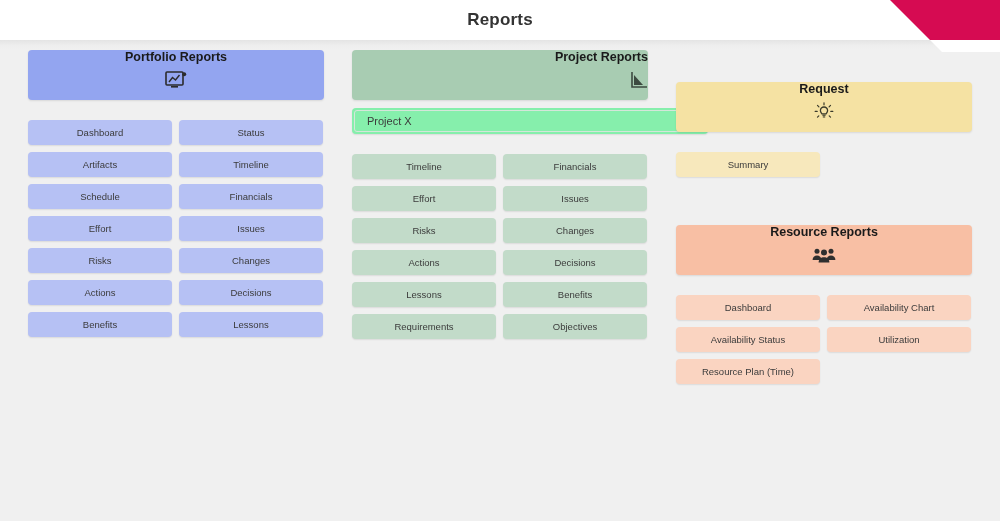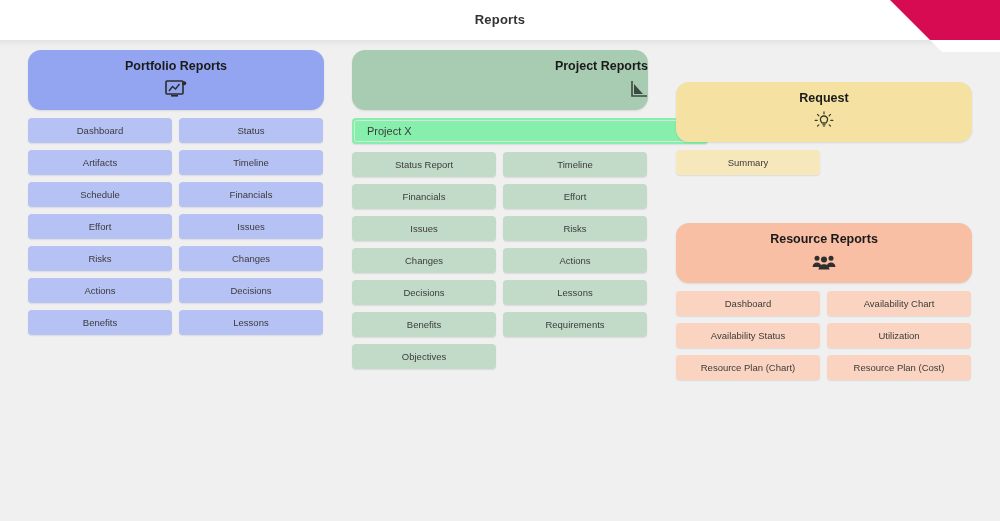--- a/index.html
+++ b/index.html
@@ -14,21 +14,21 @@
   
   #app-header{
     position:absolute;left:0;top:0;width:1000px;height:40px;
     background:#ffffff;
     overflow:hidden;
     z-index:5;
   }
   #page-title{
     position:absolute;left:0;top:0;width:1000px;height:40px;
     line-height:40px;text-align:center;
-    font-size:13px;font-weight:bold;color:#333333;
+    font-size:17px;font-weight:bold;color:#333333;
     letter-spacing:0.2px;
   }
   #header-accent{
     position:absolute;right:0;top:0;width:140px;height:40px;
     z-index:2;
   }
   #header-shadow{
     position:absolute;left:0;top:40px;width:1000px;height:10px;
     background:linear-gradient(to bottom,#e4e4e4 0%,#eeeeee 55%,#f0f0f0 100%);
     z-index:4;
@@ -46,39 +46,38 @@
   #col-portfolio{left:28px;}
   #col-project{left:352px;}
   #col-right{left:676px;}
 
   .panel{position:relative;width:296px;}
 
   .panel-header{
     position:relative;
     width:296px;
     box-sizing:border-box;
-    border-radius:13px;
-    padding-top:9px;
-    height:60px;
+    border-radius:4px;
+    height:50px;
     text-align:center;
     box-shadow:0 1px 2px rgba(0,0,0,0.10);
   }
   .panel-header-title{
     font-size:12.5px;font-weight:bold;color:#1a1a1a;
     line-height:15px;
   }
   .panel-icon{
     margin-top:4px;
     height:20px;
     line-height:20px;
   }
   .panel-icon svg{vertical-align:middle;}
 
   .btn-grid{
-    margin-top:8px;
+    margin-top:20px;
     display:flex;
     flex-wrap:wrap;
     width:296px;
     column-gap:8px;
     row-gap:7px;
     gap:7px;
   }
   .btn{
     box-sizing:border-box;
     width:144px;
@@ -198,21 +197,20 @@
       <div id="project-select">
         <div id="project-select-inner">
           <div id="project-select-value">Project X</div>
           <svg width="14" height="9" viewBox="0 0 14 9">
             <polyline points="1,1.5 7,7.5 13,1.5" fill="none" stroke="#4a5a50" stroke-width="1.4"></polyline>
           </svg>
         </div>
       </div>
 
       <div class="btn-grid">
-        <div class="btn btn-project">Status Report</div>
         <div class="btn btn-project">Timeline</div>
         <div class="btn btn-project">Financials</div>
         <div class="btn btn-project">Effort</div>
         <div class="btn btn-project">Issues</div>
         <div class="btn btn-project">Risks</div>
         <div class="btn btn-project">Changes</div>
         <div class="btn btn-project">Actions</div>
         <div class="btn btn-project">Decisions</div>
         <div class="btn btn-project">Lessons</div>
         <div class="btn btn-project">Benefits</div>
@@ -261,19 +259,18 @@
             <circle cx="12" cy="6.4" r="3" fill="#2f2f2f"></circle>
             <path d="M6.6,16.6 c0,-3.5 2.4,-5.4 5.4,-5.4 c3,0 5.4,1.9 5.4,5.4 Z" fill="#2f2f2f"></path>
           </svg>
         </div>
       </div>
       <div class="btn-grid">
         <div class="btn btn-resource">Dashboard</div>
         <div class="btn btn-resource">Availability Chart</div>
         <div class="btn btn-resource">Availability Status</div>
         <div class="btn btn-resource">Utilization</div>
-        <div class="btn btn-resource">Resource Plan (Chart)</div>
-        <div class="btn btn-resource">Resource Plan (Cost)</div>
+        <div class="btn btn-resource">Resource Plan (Time)</div>
       </div>
     </div>
 
   </div>
 </div>
 
 </body></html>

